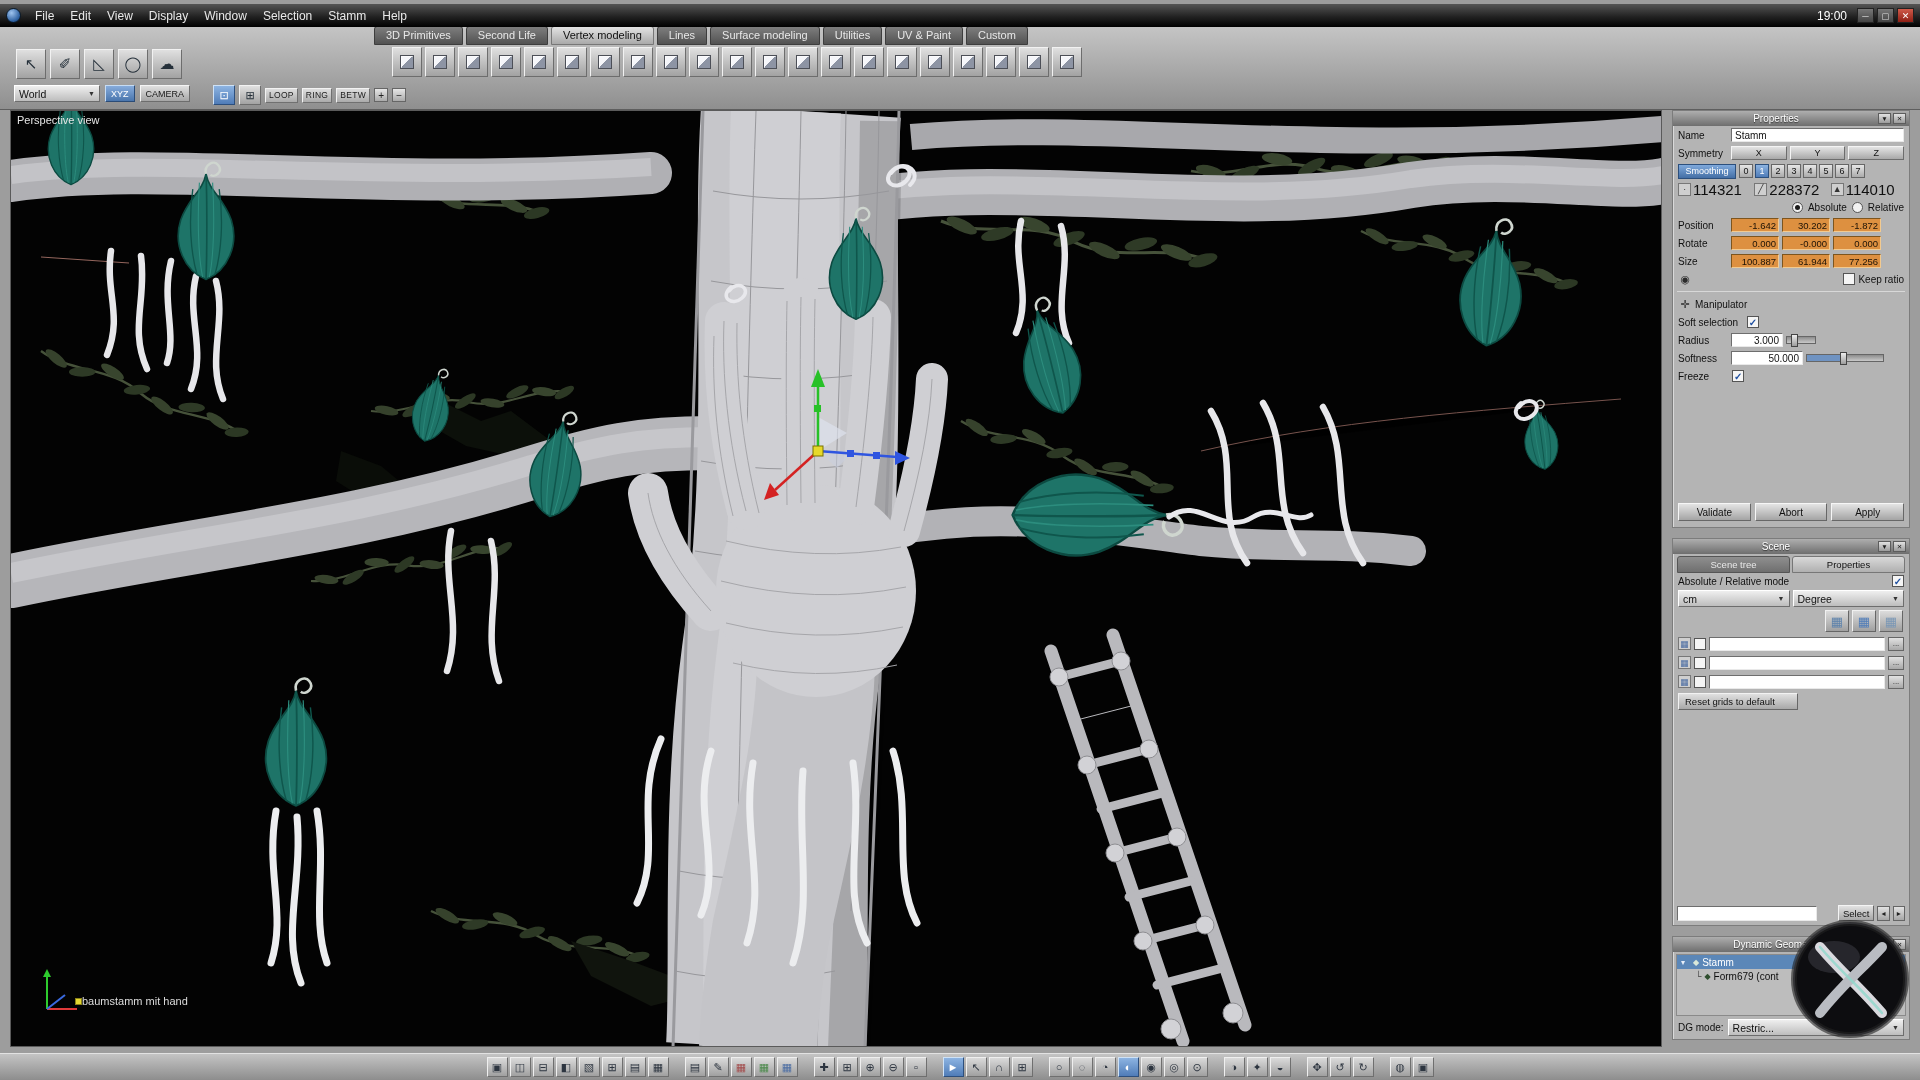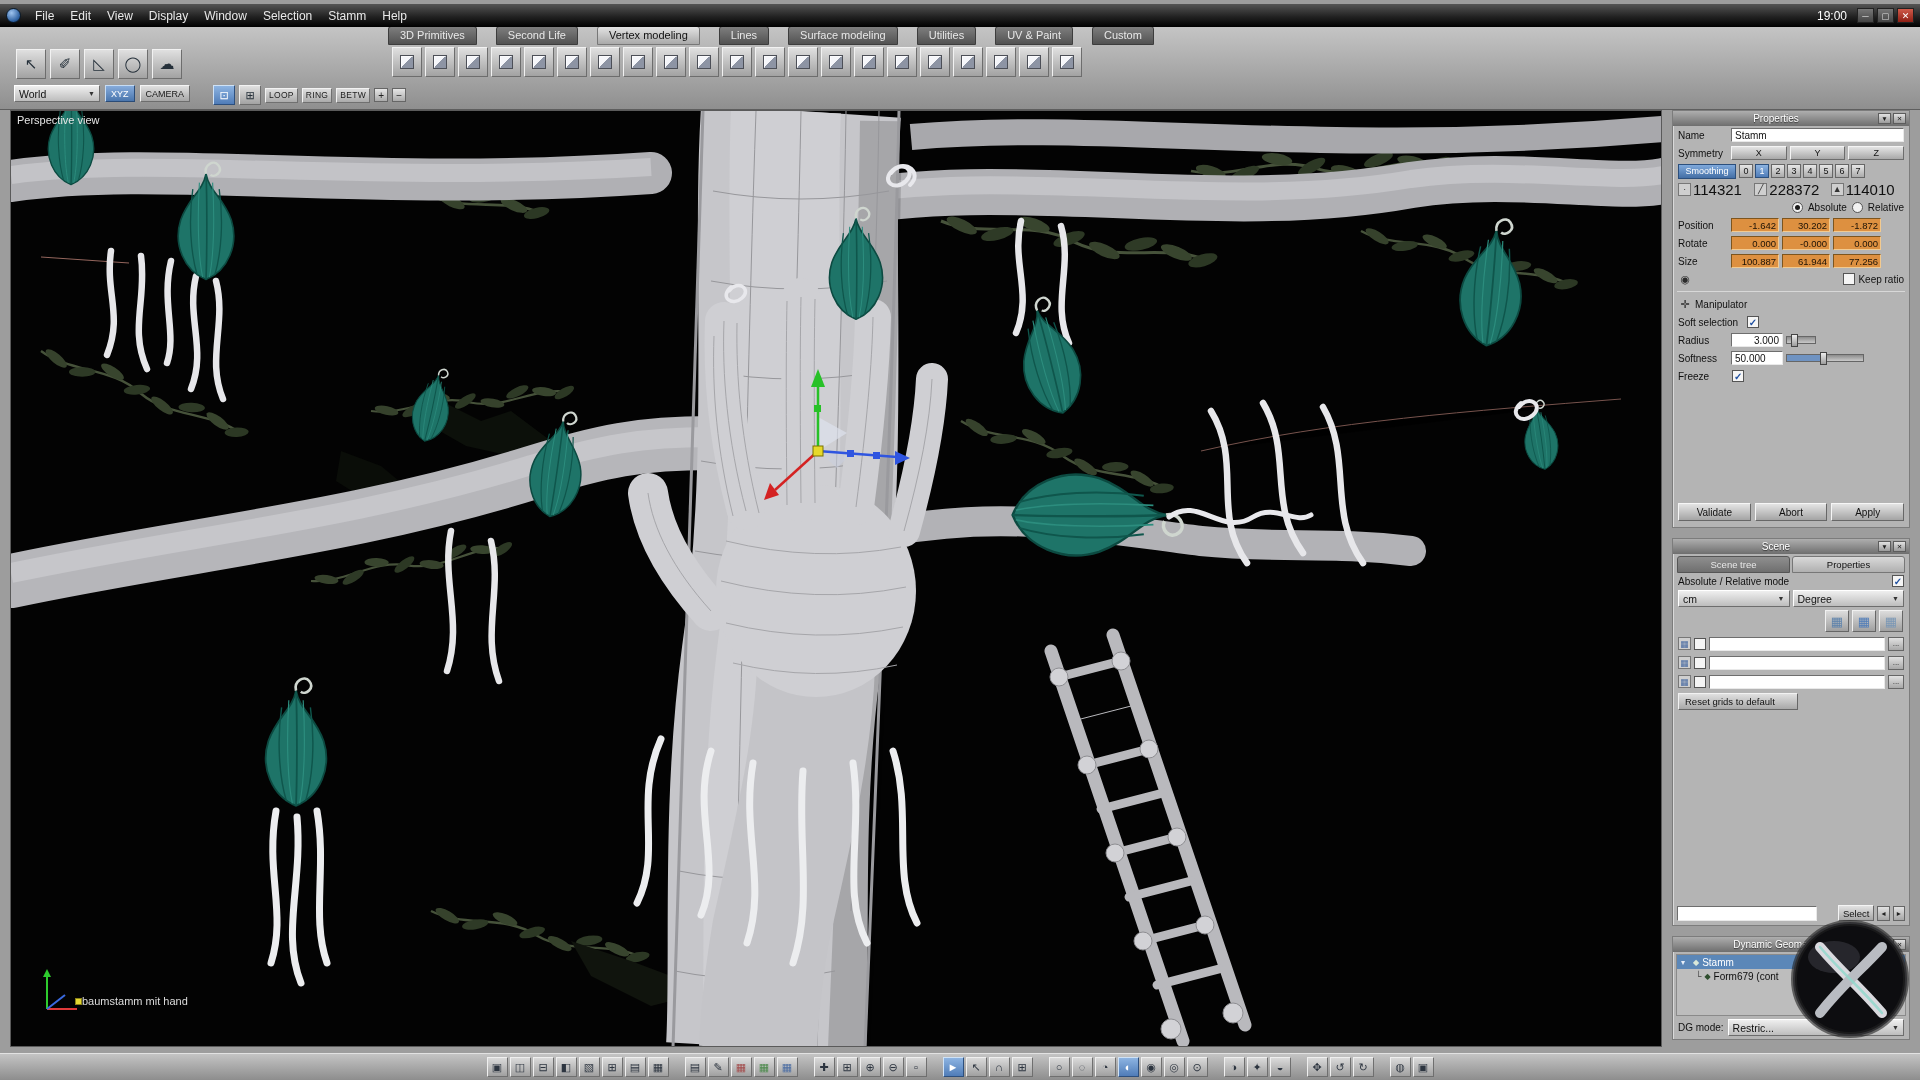--- a/index.html
+++ b/index.html
@@ -10,21 +10,21 @@
 .menubar{position:absolute;top:4px;left:0;right:0;height:23px;background:linear-gradient(#555 0%,#222 55%,#000 100%);display:flex;align-items:center;color:#e9e9e9;font-size:12px;padding:0 4px;z-index:30;}
 .app-icon{width:15px;height:15px;border-radius:50%;background:radial-gradient(circle at 35% 30%,#9fc4ef,#2a5d9e 70%,#123);margin:0 6px 0 2px;border:1px solid #0a1a2a;}
 .menu-item{padding:3px 8px;cursor:default;}
 .clock{margin-left:auto;margin-right:10px;font-size:12px;color:#fff;}
 .winctl{display:flex;gap:3px;margin-right:2px;}
 .wc{width:17px;height:15px;display:flex;align-items:center;justify-content:center;font-size:9px;color:#ddd;background:linear-gradient(#777,#444);border:1px solid #222;}
 .wc.close{background:linear-gradient(#d05a4a,#8f1f14);color:#fff;}
 
 
 .toolzone{position:absolute;top:23px;left:0;right:0;height:87px;background:linear-gradient(#c7c7c7,#8f8f8f);border-bottom:1px solid #5e5e5e;z-index:20;}
-.tabrow{position:absolute;top:3px;left:388px;display:flex;gap:19px;}
+.tabrow{position:absolute;top:3px;left:374px;display:flex;gap:3px;}
 .tab{background:linear-gradient(#7e7e7e,#525252);color:#e8e8e8;font-size:11px;padding:2px 11px 3px;border:1px solid #3d3d3d;border-radius:3px 3px 0 0;cursor:default;white-space:nowrap;}
 .tab.active{background:linear-gradient(#e3e3e3,#a9a9a9);color:#101010;border-color:#777;}
 .sel-tools{position:absolute;top:26px;left:16px;display:flex;gap:4px;}
 .model-tools{position:absolute;top:24px;left:392px;display:flex;gap:3px;}
 .tool-btn{width:30px;height:30px;display:flex;align-items:center;justify-content:center;background:linear-gradient(#e0e0e0,#a2a2a2);border:1px solid;border-color:#f2f2f2 #6d6d6d #6d6d6d #f2f2f2;font-size:15px;color:#25303a;cursor:default;}
 .tool-btn.small{width:22px;height:20px;font-size:11px;}
 .tool-btn.active{background:linear-gradient(#8db4e2,#4f7cb8);color:#fff;border-color:#cfe2f6 #2d4f7d #2d4f7d #cfe2f6;}
 .cube{width:14px;height:14px;background:linear-gradient(135deg,#f5f6fa 0 48%,#8d94a4 48% 100%);border:1px solid #4c4f57;box-shadow:inset 1px 1px 0 rgba(255,255,255,.6);}
 .tools-sub{position:absolute;top:62px;left:14px;display:flex;align-items:center;gap:5px;}
 .dropdown{display:inline-flex;align-items:center;justify-content:space-between;background:linear-gradient(#efefef,#bdbdbd);border:1px solid;border-color:#fff #6d6d6d #6d6d6d #fff;font-size:10.5px;color:#111;padding:1px 4px;height:17px;cursor:default;gap:5px;}
@@ -537,21 +537,21 @@
       </div>
       <div class="prow">
         <label>Radius</label>
         <input class="field" style="width: 52px; text-align: right;" value="3.000">
         <span class="slider" style="width:30px">
             <span class="thumb" style="left:4px"></span>
           </span>
       </div>
       <div class="prow">
         <label>Softness</label>
-        <input class="field" style="width: 52px; text-align: left;" value="50.000">
+        <input class="field" style="width: 72px; text-align: right;" value="50.000">
         <span class="slider fill" style="width:78px">
             <span class="thumb" style="left:33px"></span>
           </span>
       </div>
       <div class="prow">
         <span>Freeze</span>
         <span class="checkbox checked" style="margin-left:20px">
             <span class="ck">✓</span>
           </span>
       </div>

